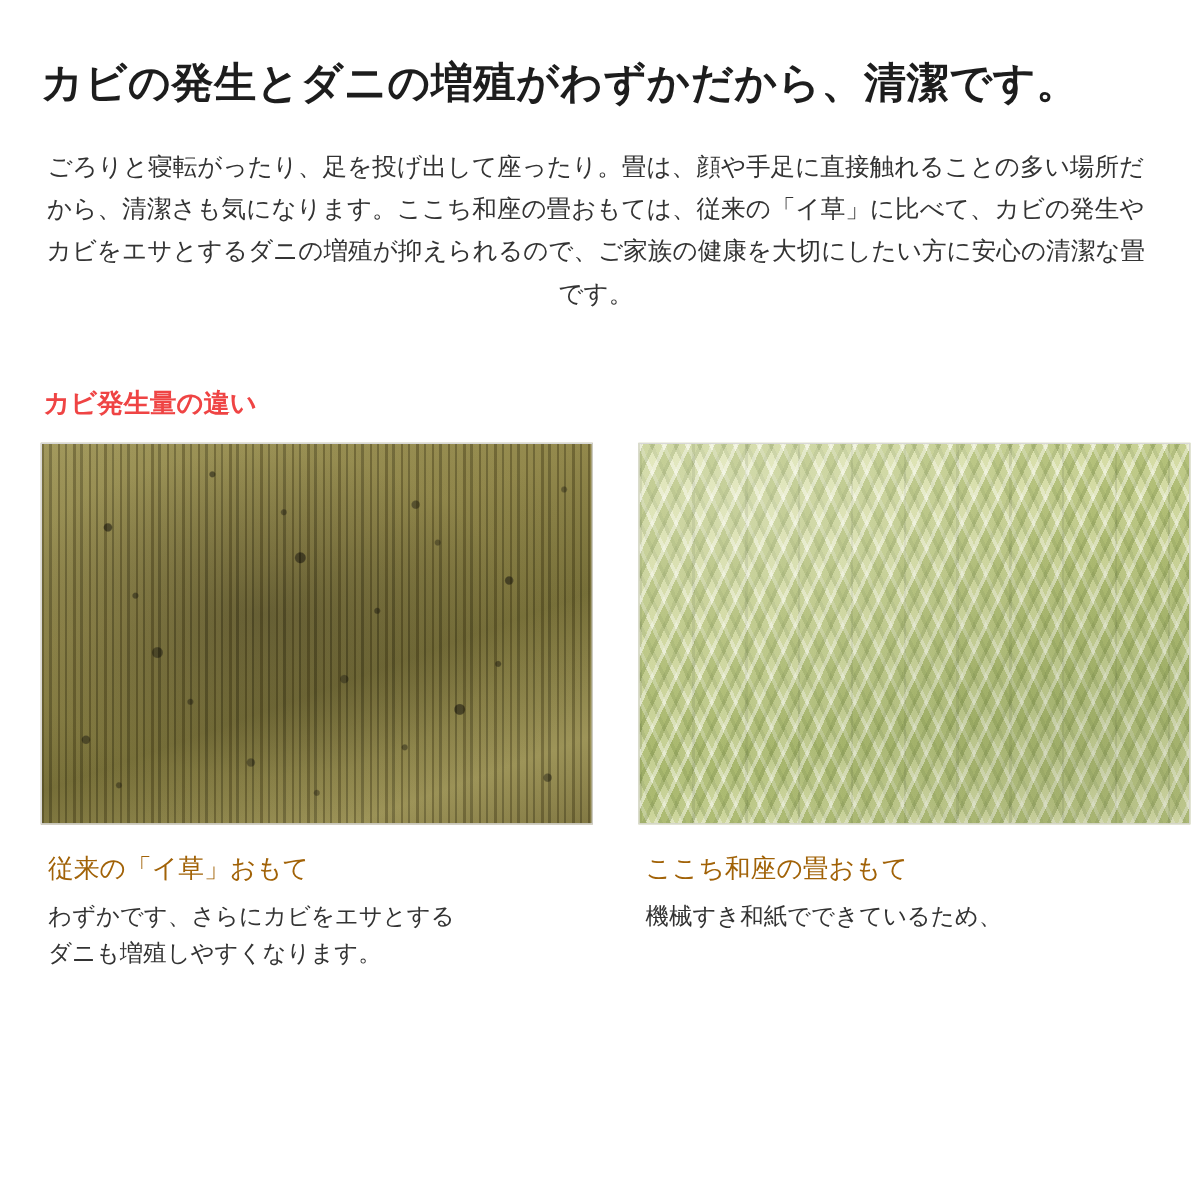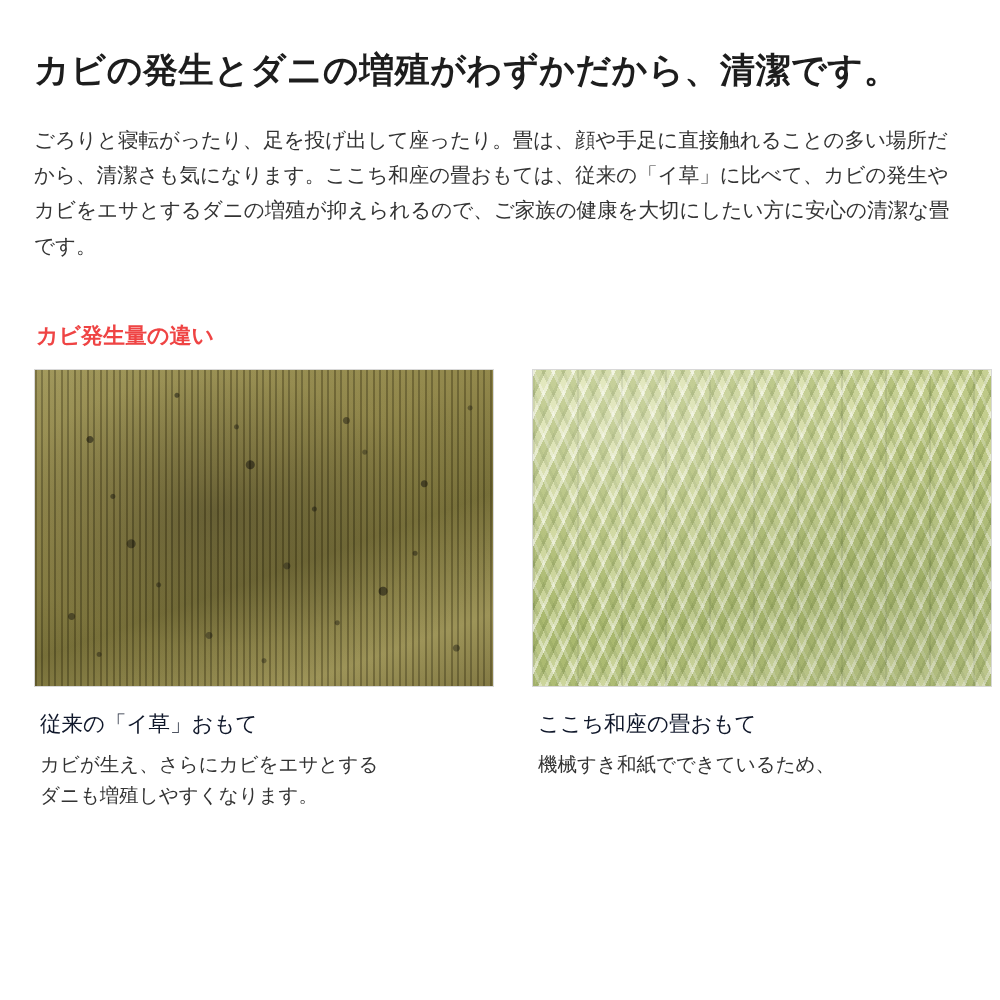--- a/index.html
+++ b/index.html
@@ -28,20 +28,21 @@
     color: #1d1d1d;
     margin: 0 0 30px 0;
     line-height: 1.25;
   }
   .lead {
     font-size: 20.5px;
     line-height: 1.72;
     color: #333333;
     margin: 0 0 58px 0;
     max-width: 925px;
+    text-align: center;
   }
   .section-title {
     font-size: 22px;
     font-weight: bold;
     color: #ef4444;
     margin: 0 0 18px 2px;
   }
   .compare {
     display: flex;
     gap: 38px;
@@ -119,21 +120,21 @@
   .photo-clean::after {
     content: "";
     position: absolute;
     inset: 0;
     background-image:
       radial-gradient(ellipse at 20% 15%, rgba(255,255,255,0.25) 0%, rgba(255,255,255,0) 55%),
       radial-gradient(ellipse at 80% 85%, rgba(90,105,55,0.18) 0%, rgba(90,105,55,0) 60%);
   }
   .cap-title {
     font-size: 21.5px;
-    color: #0f172a;
+    color: #a16207;
     margin: 22px 0 10px 6px;
     line-height: 1.4;
   }
   .cap-body {
     font-size: 19.5px;
     color: #333333;
     line-height: 1.62;
     margin: 0 0 0 6px;
   }
   .cap-body div {
@@ -161,21 +162,21 @@
   <p class="lead">ごろりと寝転がったり、足を投げ出して座ったり。畳は、顔や手足に直接触れることの多い場所だから、清潔さも気になります。ここち和座の畳おもては、従来の「イ草」に比べて、カビの発生やカビをエサとするダニの増殖が抑えられるので、ご家族の健康を大切にしたい方に安心の清潔な畳です。</p>
 
   <h2 class="section-title">カビ発生量の違い</h2>
 
   <div class="compare">
 
     <div class="col">
       <div class="photo photo-mold"></div>
       <div class="cap-title">従来の「イ草」おもて</div>
       <div class="cap-body">
-        <div>カビが生え、さらにカビをエサとする</div>
+        <div>わずかです、さらにカビをエサとする</div>
         <div>ダニも増殖しやすくなります。</div>
       </div>
     </div>
 
     <div class="col">
       <div class="photo photo-clean"></div>
       <div class="cap-title">ここち和座の畳おもて</div>
       <div class="cap-body">
         <div>機械すき和紙でできているため、</div>
       </div>

